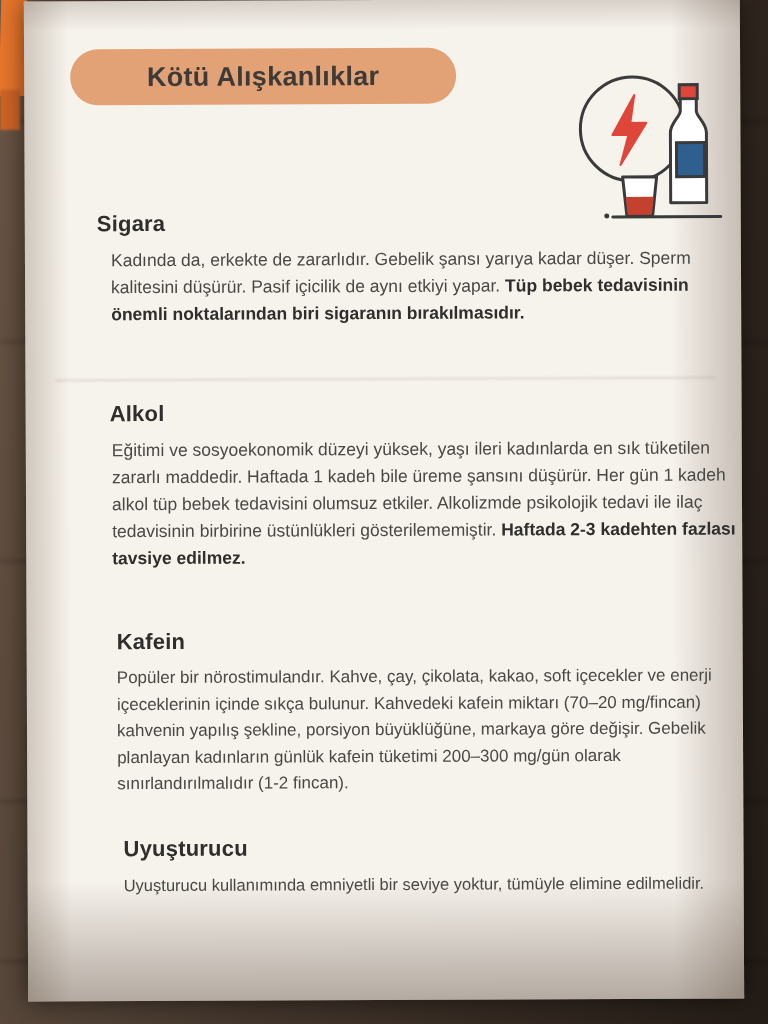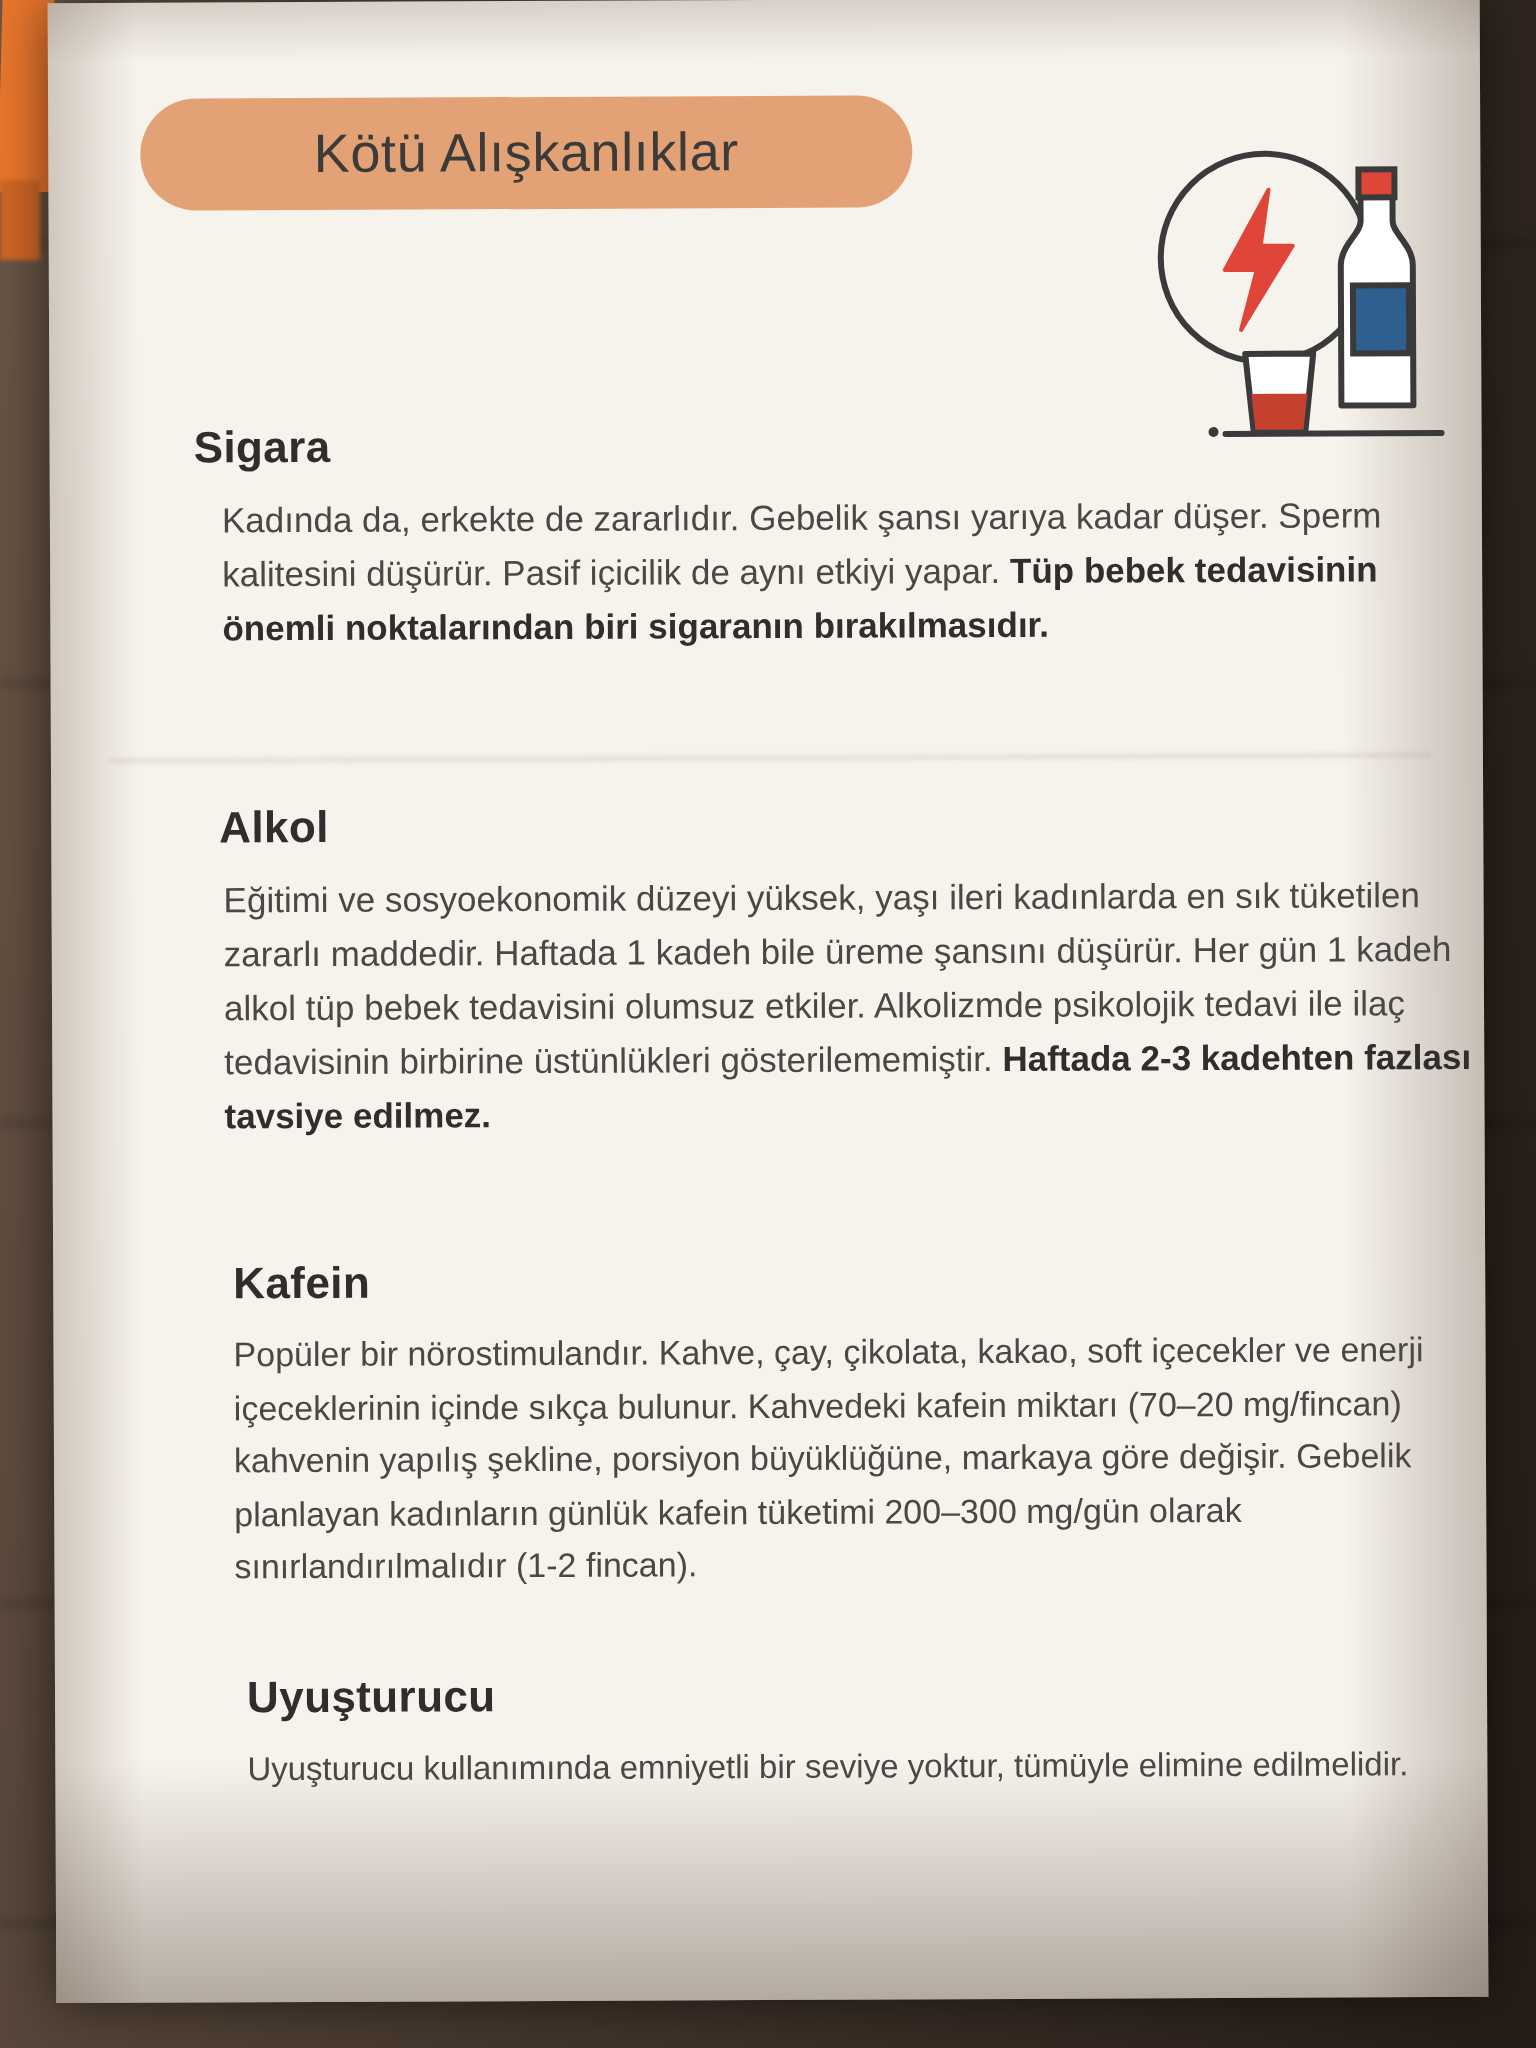--- a/index.html
+++ b/index.html
@@ -101,21 +101,21 @@
     border-radius: 28px;
     background: #e2a275;
     display: flex;
     align-items: center;
     justify-content: center;
   }
   #title-pill .title-text {
     font-size: 27px;
     color: #3d3b39;
     letter-spacing: 0.3px;
-    font-weight: 400;
+    font-weight: 700;
   }
 
   
   #illustration {
     position: absolute;
     left: 536px;
     top: 58px;
     width: 180px;
     height: 180px;
   }

